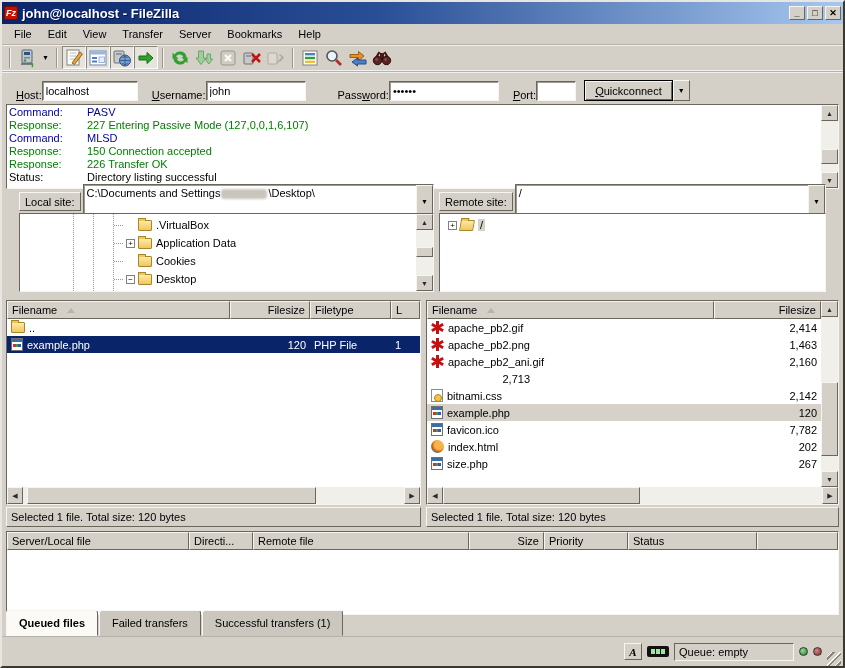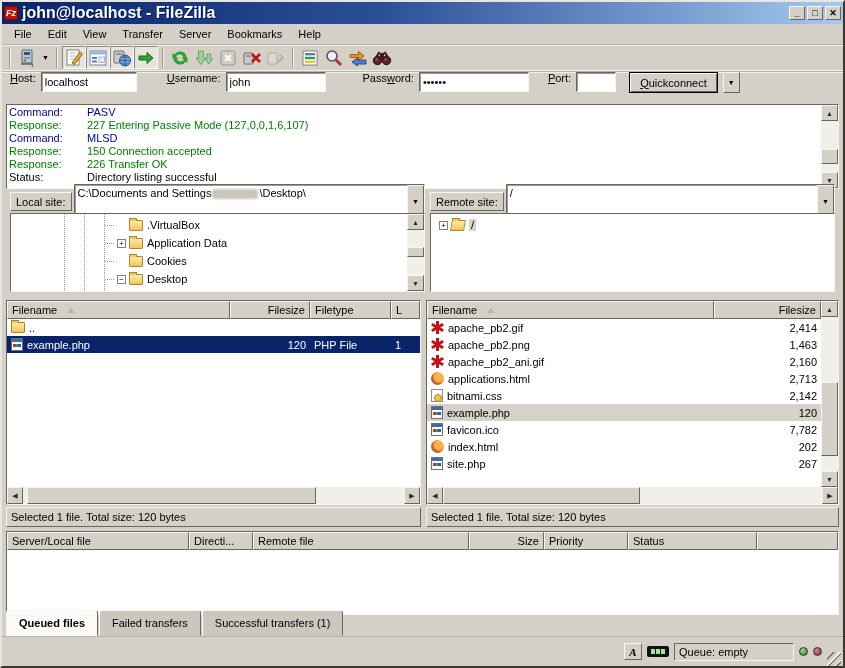--- a/index.html
+++ b/index.html
@@ -4,33 +4,33 @@
 <style>
   html,body{margin:0;padding:0;background:#808080;}
   *{box-sizing:border-box;}
   body{width:845px;height:668px;overflow:hidden;font-family:"Liberation Sans",sans-serif;font-size:11px;color:#000;}
   .window{width:845px;height:668px;background:#d4d0c8;border:2px solid;border-color:#e8e6e0 #3a382f #3a382f #e8e6e0;display:flex;flex-direction:column;}
   .bevel-out{border:1px solid;border-color:#f7f5f1 #6a665c #6a665c #f7f5f1;background:#d4d0c8;}
   .sunken{background:#fff;border:1px solid;border-color:#6a665c #f7f5f1 #f7f5f1 #6a665c;box-shadow:inset 1px 1px 0 #9d9a92;}
   
   .titlebar{height:18px;display:flex;align-items:center;background:linear-gradient(90deg,#0a246a 0%,#2a4f96 45%,#a6c8f0 100%);padding:11px 2px;flex:0 0 18px;}
   .fzicon{width:14px;height:14px;background:#c41200;border:1px solid #7a0a00;border-radius:2px;color:#fff;font-weight:bold;font-size:9px;line-height:12px;text-align:center;margin-right:4px;font-style:italic;}
-  .title-text{color:#fff;font-weight:bold;font-size:16px;flex:1;white-space:nowrap;text-shadow:1px 1px 0 #00124a;}
+  .title-text{color:#fff;font-weight:bold;font-size:13px;flex:1;white-space:nowrap;text-shadow:1px 1px 0 #00124a;}
   .winbtn{width:16px;height:14px;margin-left:2px;display:flex;align-items:center;justify-content:center;font-size:9px;font-weight:bold;line-height:1;color:#000;}
   
   .menubar{height:21px;display:flex;align-items:center;padding:0 4px;border-bottom:1px solid #b6b2aa;box-shadow:0 1px 0 #f2f0ec;flex:0 0 21px;}
   .menu-item{padding:3px 8px;cursor:default;}
   
   .toolbar{height:26px;display:flex;align-items:center;padding:0 3px;flex:0 0 26px;border-bottom:1px solid #f2f0ec;}
   .tbtn{width:24px;height:23px;display:flex;align-items:center;justify-content:center;border:1px solid transparent;}
   .tbtn.toggled{border-color:#8a867e #fbfaf7 #fbfaf7 #8a867e;background:#e7e4dd;}
   .tsep{width:2px;height:20px;border-left:1px solid #9a968e;border-right:1px solid #f7f5f1;margin:0 4px;}
   .tdrop{width:13px;height:21px;display:flex;align-items:center;justify-content:center;font-size:7px;}
   
-  .quickbar{height:30px;display:flex;align-items:flex-start;gap:5px;padding:0 8px;border-top:1px solid #b6b2aa;box-shadow:inset 0 1px 0 #f2f0ec;flex:0 0 30px;}
+  .quickbar{height:30px;display:flex;align-items:flex-end;padding:0 14px;border-top:1px solid #b6b2aa;box-shadow:inset 0 1px 0 #f2f0ec;flex:0 0 30px;}
   .qlabel{white-space:nowrap;}
   .qlabel .u{text-decoration:underline;}
   .tinput{height:20px;border:1px solid;border-color:#6a665c #f7f5f1 #f7f5f1 #6a665c;box-shadow:inset 1px 1px 0 #9d9a92;background:#fff;font-family:"Liberation Sans",sans-serif;font-size:11px;padding:0 3px;outline:none;}
   .qbtn{height:21px;padding:0 10px;font-size:11px;display:flex;align-items:center;border:1px solid #000;box-shadow:inset 1px 1px 0 #f7f5f1, inset -1px -1px 0 #6a665c;background:#d4d0c8;}
   .qbtn .u{text-decoration:underline;}
   .qbtn-drop{width:17px;height:21px;display:flex;align-items:center;justify-content:center;font-size:7px;}
   
   .logwrap{padding:3px 4px 2px 4px;flex:0 0 90px;}
   .logpane{height:85px;display:flex;}
   .logtext{flex:1;background:#fff;padding:1px 2px;overflow:hidden;line-height:13px;}
@@ -256,21 +256,21 @@
           <circle cx="14.5" cy="12.5" r="4.2" fill="#5a2424" stroke="#2d0f0f"></circle>
           <circle cx="4.6" cy="11.6" r="1.3" fill="#8a5050"></circle>
           <circle cx="13.6" cy="11.6" r="1.3" fill="#8a5050"></circle>
         </svg>
     </div>
   </div>
 
   <div class="quickbar">
     <span class="qlabel"><span class="u">H</span><span>ost:</span></span>
     <input class="tinput" style="width: 96px;" type="text" value="localhost">
-    <span class="qlabel" style="margin-left:25px"><span class="u">U</span><span>sername:</span></span>
+    <span class="qlabel" style="margin-left:14px"><span class="u">U</span><span>sername:</span></span>
     <input class="tinput" style="width: 100px;" type="text" value="john">
     <span class="qlabel" style="margin-left:32px"><span>Pass</span><span class="u">w</span><span>ord:</span></span>
     <input class="tinput" style="width: 110px;" type="text" value="••••••">
     <span class="qlabel" style="margin-left:14px"><span class="u">P</span><span>ort:</span></span>
     <input class="tinput" style="width: 40px;" type="text" value="">
     <div class="qbtn" style="margin-left:8px">
         <span class="u">Q</span>
         <span>uickconnect</span>
       </div>
     <div class="qbtn-drop bevel-out">
@@ -309,21 +309,21 @@
       <div class="vscroll">
         <div class="sbtn bevel-out">▲</div>
         <div class="vtrack">
             <div class="vthumb bevel-out" style="top:55%;height:30%"></div>
           </div>
         <div class="sbtn bevel-out">▼</div>
       </div>
     </div>
   </div>
 
-  <div style="display:flex;flex:0 0 103px;padding:0 8px;">
+  <div style="display:flex;flex:0 0 103px;padding:0 17px;">
     <div class="pane pane-left">
       <div class="siterow">
         <div class="sitelabel bevel-out">Local site:</div>
         <div class="combo">
           <div class="ctext"><span>C:\Documents and Settings</span><span class="blurname"></span><span>\Desktop\</span></div>
           <div class="cbtn bevel-out">▼</div>
         </div>
       </div>
       <div class="treebox sunken" style="background:#d4d0c8;">
         <div class="treearea">
@@ -468,24 +468,20 @@
                     <div class="cell r-size right">1,463</div>
                   </div>
                 <div class="frow">
                     <div class="cell r-name">
                       <span class="fi icon-apache"></span>
                       <span>apache_pb2_ani.gif</span>
                     </div>
                     <div class="cell r-size right">2,160</div>
                   </div>
                 <div class="frow">
-                    <div class="cell r-name">
-                      <span class="fi icon-ff"></span>
-                      <span>applications.html</span>
-                    </div>
                     <div class="cell r-size right">2,713</div>
                   </div>
                 <div class="frow">
                     <div class="cell r-name">
                       <span class="fi icon-css"></span>
                       <span>bitnami.css</span>
                     </div>
                     <div class="cell r-size right">2,142</div>
                   </div>
                 <div class="frow selgrey">
@@ -505,21 +501,21 @@
                 <div class="frow">
                     <div class="cell r-name">
                       <span class="fi icon-ff"></span>
                       <span>index.html</span>
                     </div>
                     <div class="cell r-size right">202</div>
                   </div>
                 <div class="frow">
                     <div class="cell r-name">
                       <span class="fi icon-page php"></span>
-                      <span>site.php</span>
+                      <span>size.php</span>
                     </div>
                     <div class="cell r-size right">267</div>
                   </div>
               </div>
             </div>
             <div class="vscroll">
               <div class="sbtn bevel-out">▲</div>
               <div class="vtrack">
                   <div class="vthumb bevel-out" style="top:42%;height:48%"></div>
                 </div>

